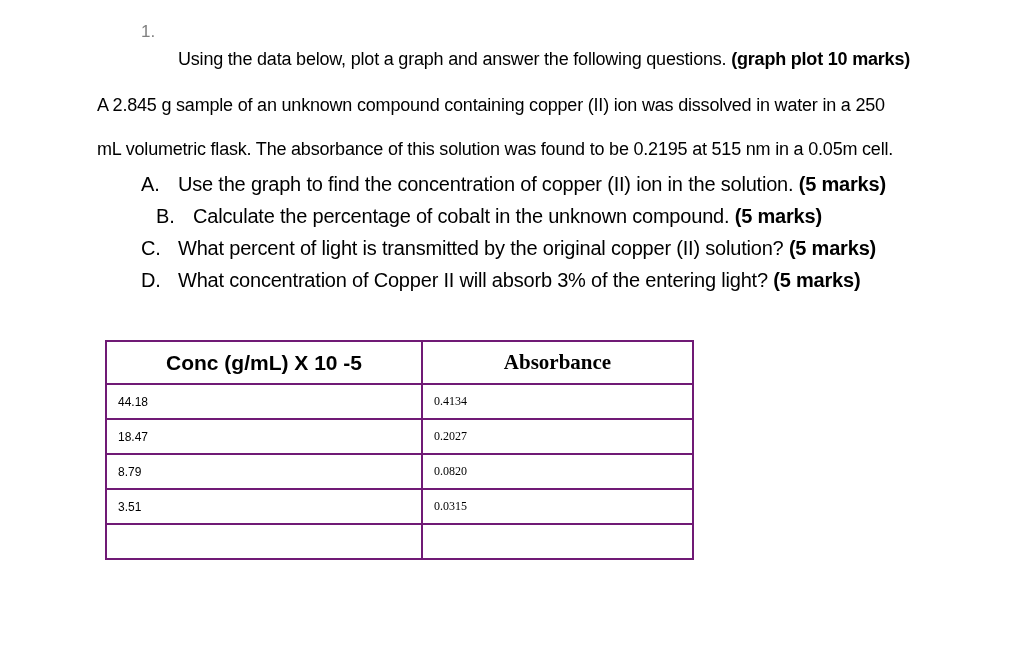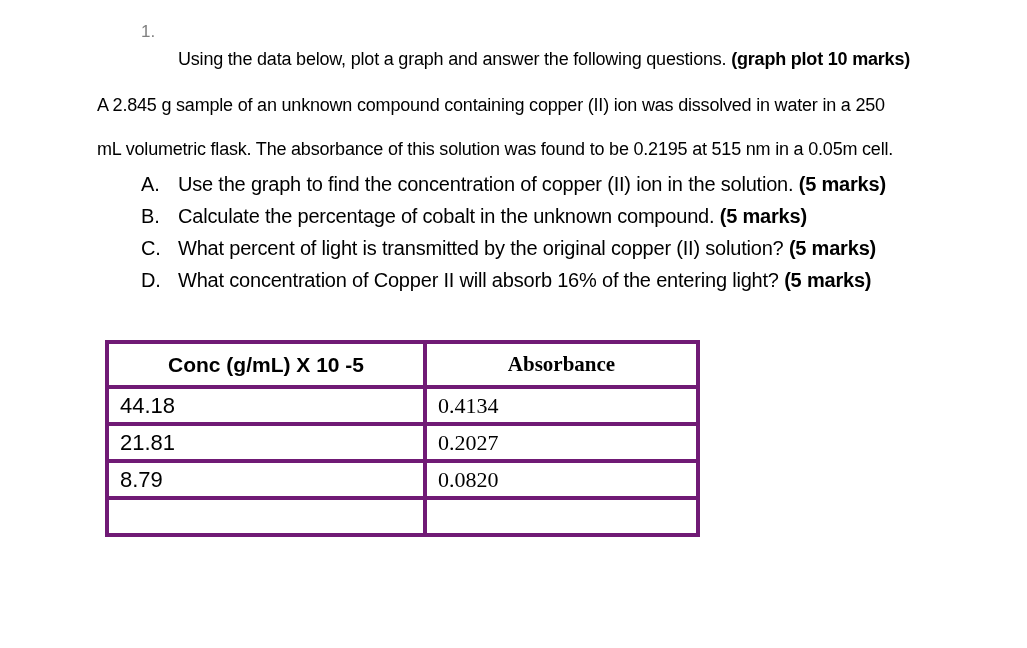--- a/index.html
+++ b/index.html
@@ -9,71 +9,75 @@
   .num { left:141px; top:22px; font-size:17px; color:#7f7f7f; }
   .intro { left:178px; top:49px; font-size:18px; letter-spacing:-0.2px; }
   .para { left:97px; font-size:18px; letter-spacing:-0.2px; }
   .p1 { top:95px; }
   .p2 { top:123px;margin-top:16px; }
   b { font-weight:bold; }
   .q { left:141px; font-size:20px; letter-spacing:-0.2px; }
   .q .lt { display:inline-block; width:37px; }
   table { position:absolute; left:105px; top:340px; border-collapse:collapse;
           font-family:"Liberation Sans", sans-serif; }
-  td, th { border:4px solid #701a75; padding:0; }
+  td, th { border:2px solid #701a75; padding:0; }
   th { height:41px; font-size:21px; font-weight:bold; text-align:center; }
-  td { height:33px; font-size:22px; padding-left:11px; vertical-align:middle; }
+  td { height:33px; font-size:12px; padding-left:11px; vertical-align:middle; }
   .c1 { width:314px; }
   .c2 { width:269px;font-family:Liberation Serif, serif; }
   td.c1 { width:303px; }
   td.c2 { width:258px;margin-top:31px; }
 </style>
 </head>
 <body>
 
 <div class="abs num">1.</div>
 
 <div class="abs intro">
   <span>Using the data below, plot a graph and answer the following questions. </span><b>(graph plot 10 marks)</b>
 </div>
 
 <div class="abs para p1">A 2.845 g sample of an unknown compound containing copper (II) ion was dissolved in water in a 250</div>
 <div class="abs para p2">mL volumetric flask. The absorbance of this solution was found to be 0.2195 at 515 nm in a 0.05m cell.</div>
 
 <div class="abs q" style="top:173px;">
   <span class="lt">A.</span><span>Use the graph to find the concentration of copper (II) ion in the solution. </span><b>(5 marks)</b>
 </div>
-<div class="abs q" style="top:205px;">
+<div class="abs q" style="top:205px;margin-left:15px;">
   <span class="lt">B.</span><span>Calculate the percentage of cobalt in the unknown compound. </span><b>(5 marks)</b>
 </div>
 <div class="abs q" style="top:237px;">
   <span class="lt">C.</span><span>What percent of light is transmitted by the original copper (II) solution? </span><b>(5 marks)</b>
 </div>
 <div class="abs q" style="top:269px;">
-  <span class="lt">D.</span><span>What concentration of Copper II will absorb 16% of the entering light? </span><b>(5 marks)</b>
+  <span class="lt">D.</span><span>What concentration of Copper II will absorb 3% of the entering light? </span><b>(5 marks)</b>
 </div>
 
 <table>
   <thead>
     <tr>
       <th class="c1">Conc (g/mL) X 10 -5</th>
       <th class="c2">Absorbance</th>
     </tr>
   </thead>
   <tbody>
     <tr>
       <td class="c1">44.18</td>
       <td class="c2">0.4134</td>
     </tr>
     <tr>
-      <td class="c1">21.81</td>
+      <td class="c1">18.47</td>
       <td class="c2">0.2027</td>
     </tr>
     <tr>
       <td class="c1">8.79</td>
       <td class="c2">0.0820</td>
+    </tr>
+    <tr>
+      <td class="c1">3.51</td>
+      <td class="c2">0.0315</td>
     </tr>
     <tr>
       <td class="c1"></td>
       <td class="c2"></td>
     </tr>
   </tbody>
 </table>
 
 </body></html>

